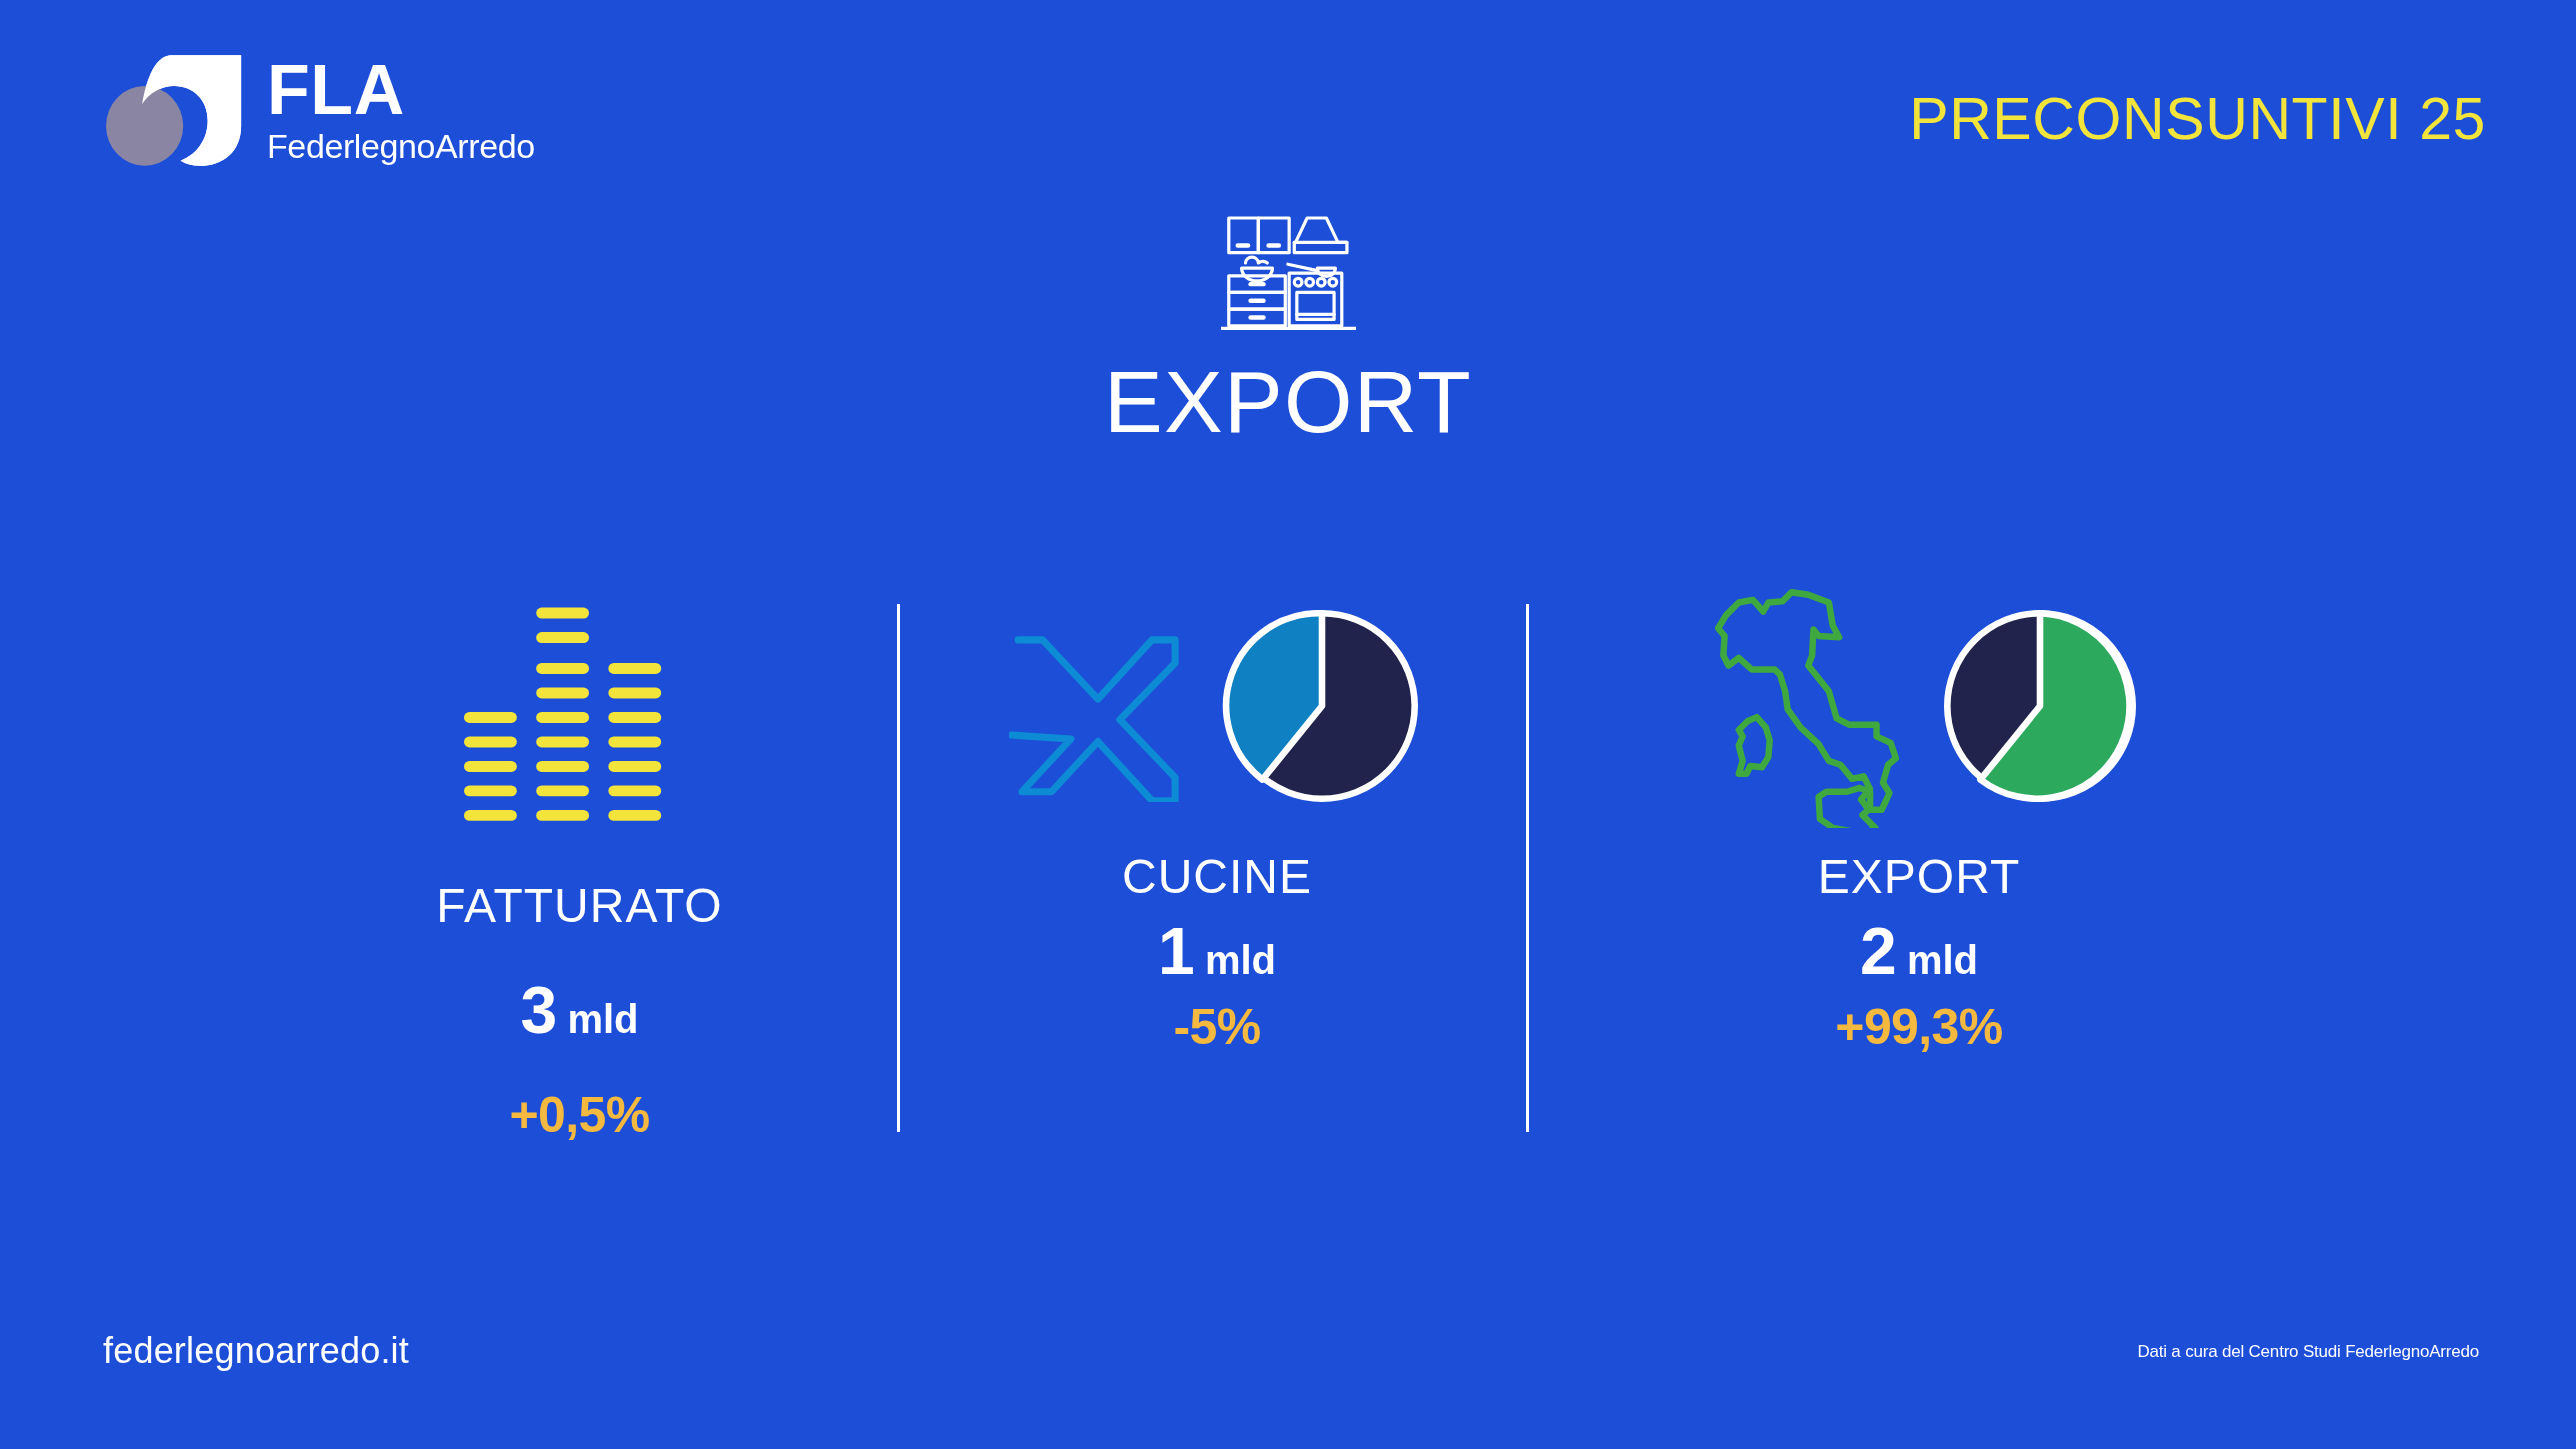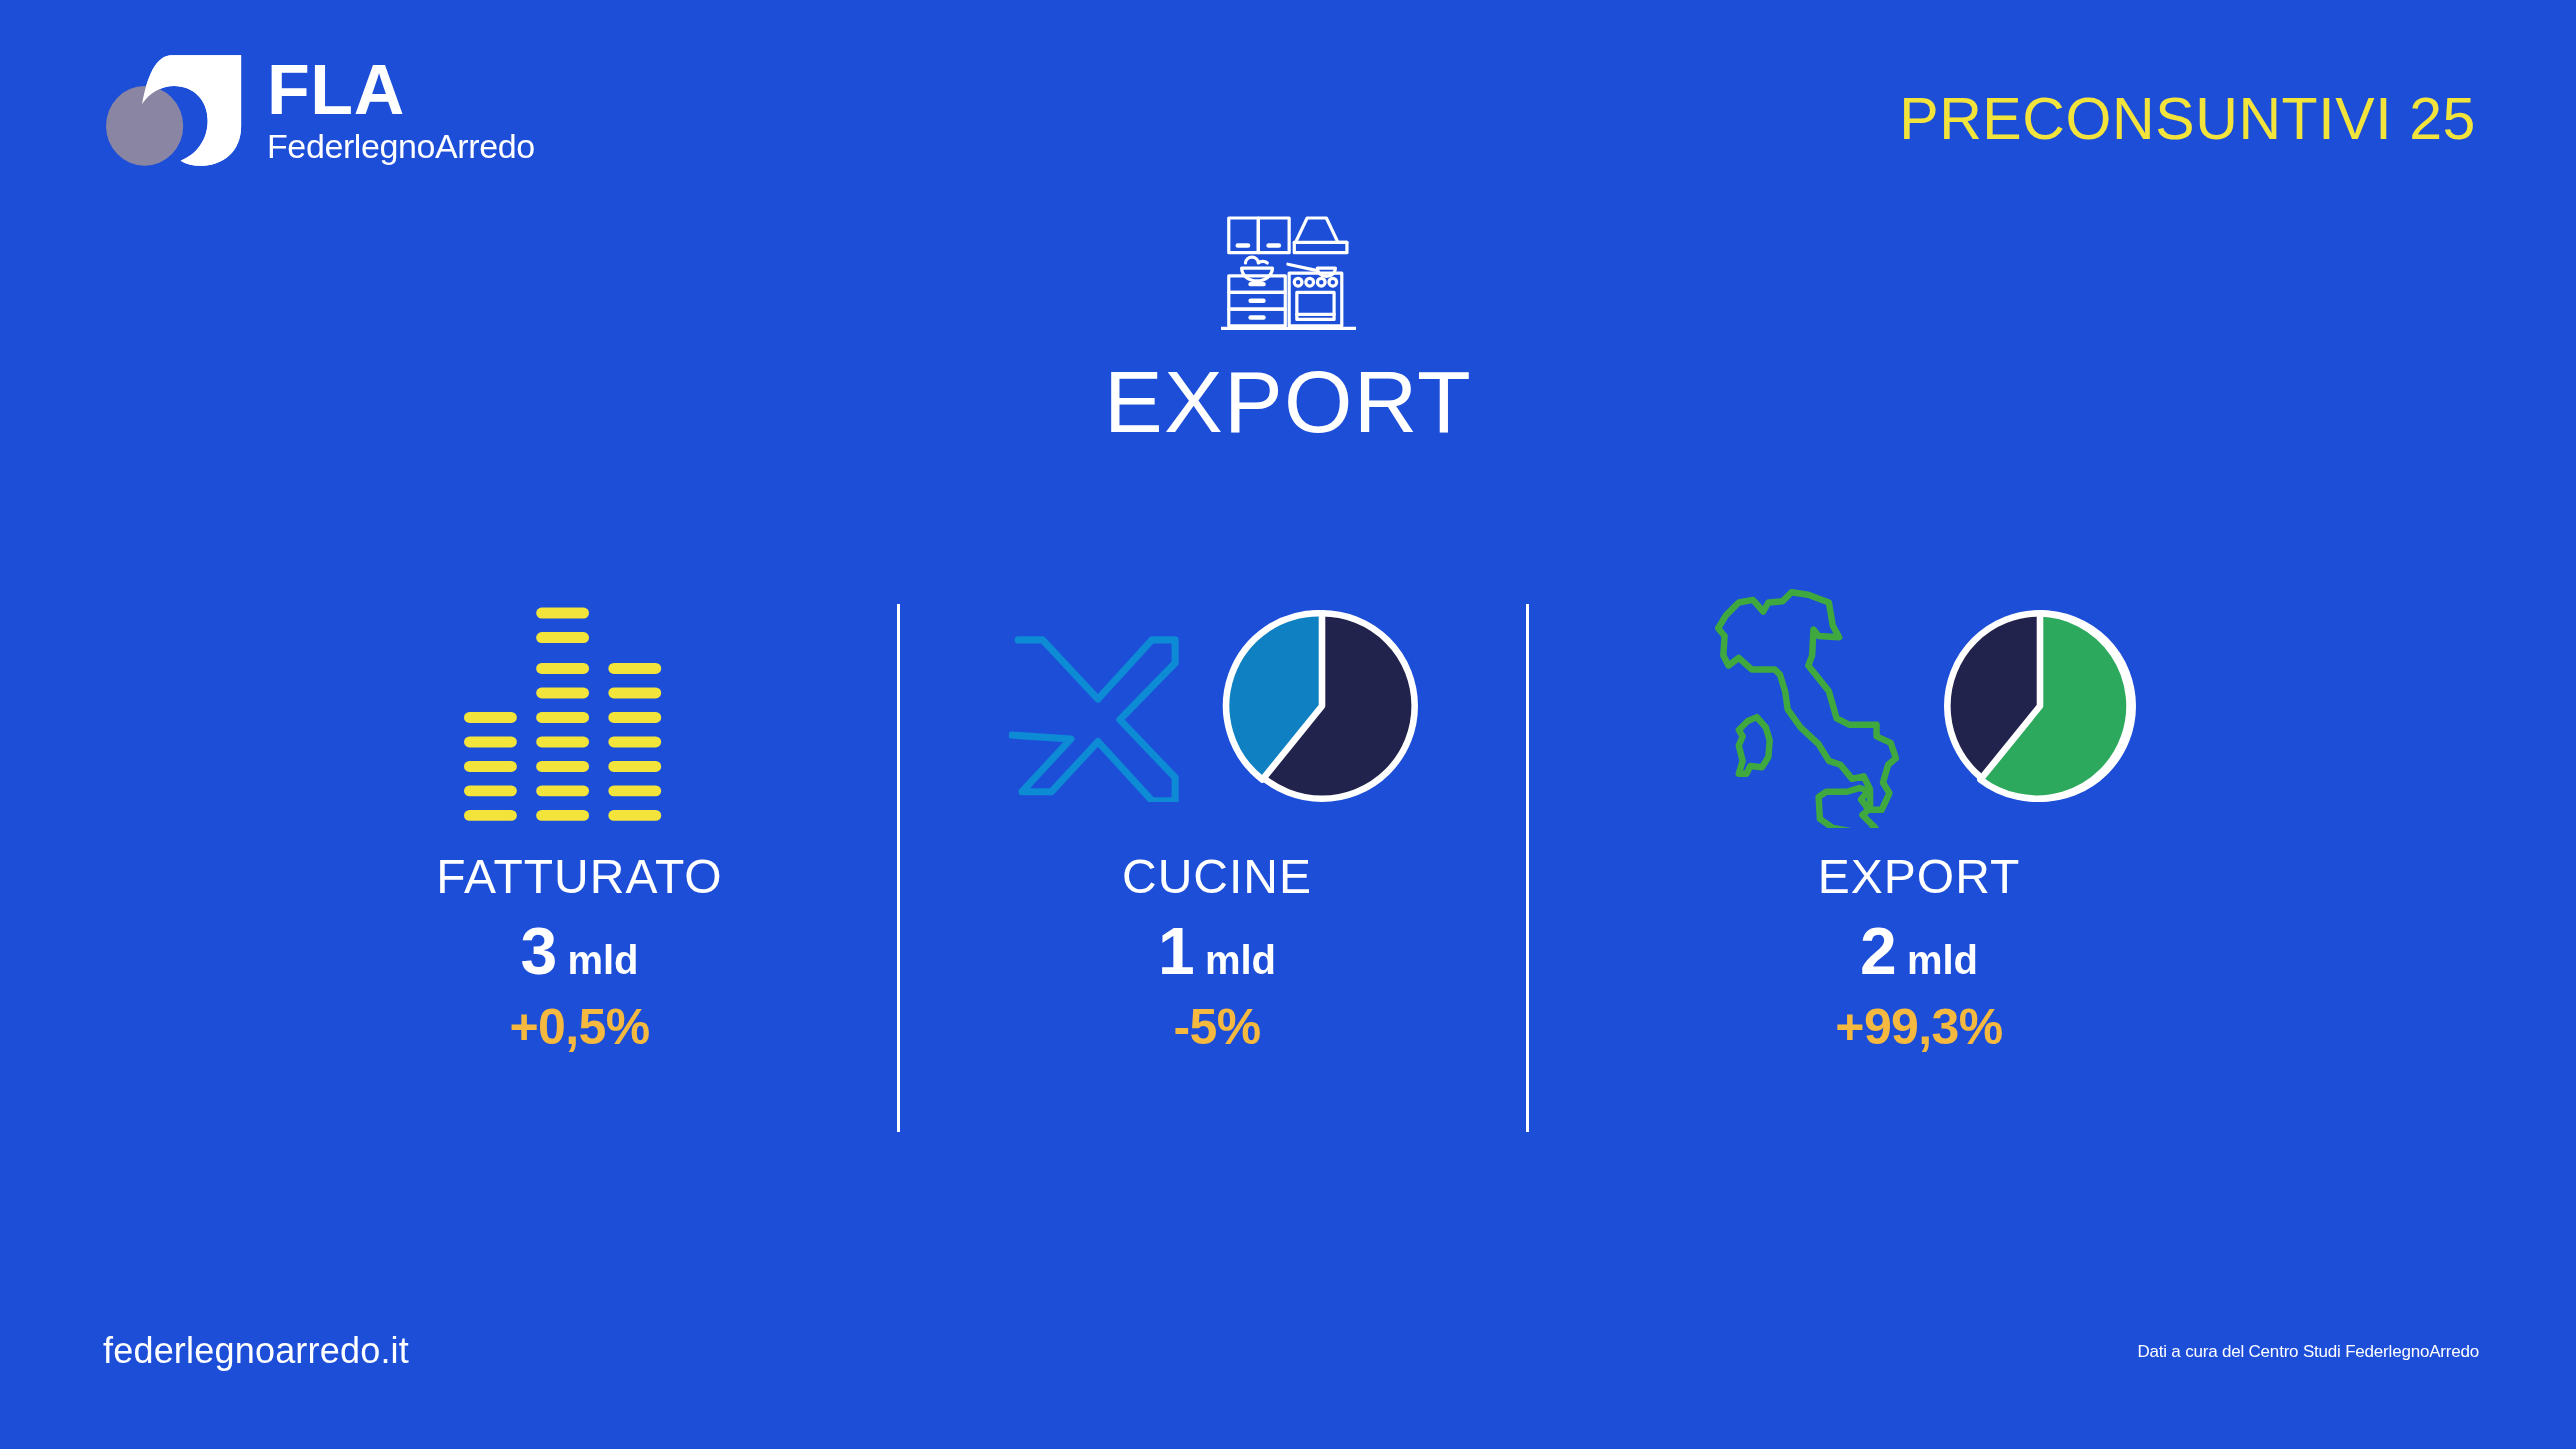--- a/index.html
+++ b/index.html
@@ -38,21 +38,21 @@
   #logo-sub {
     color: #ffffff;
     font-size: 34px;
     font-weight: 400;
     letter-spacing: -0.4px;
     margin-top: 5.2px;
   }
 
   #header-right {
     position: absolute;
-    right: 100px;
+    right: 90px;
     top: 90px;
     text-align: right;
   }
   #header-title {
     color: #f2e43a;
     font-size: 59px;
     font-weight: 400;
     letter-spacing: 0.6px;
     line-height: 1;
     white-space: nowrap;
@@ -95,21 +95,21 @@
     height: 541px;
   }
   .panel {
     position: absolute;
     top: 0;
     height: 541px;
     display: flex;
     flex-direction: column;
     align-items: center;
   }
-  #panel-0 { left: 322px;  width: 515px; }
+  #panel-0 { left: 322px;  width: 515px; justify-content: space-between; }
   #panel-1 { left: 927px; width: 580px; }
   #panel-2 { left: 1597px; width: 644px; }
 
   .panel-visual {
     height: 213px;
     display: flex;
     align-items: center;
     justify-content: center;
     gap: 36px;
   }

